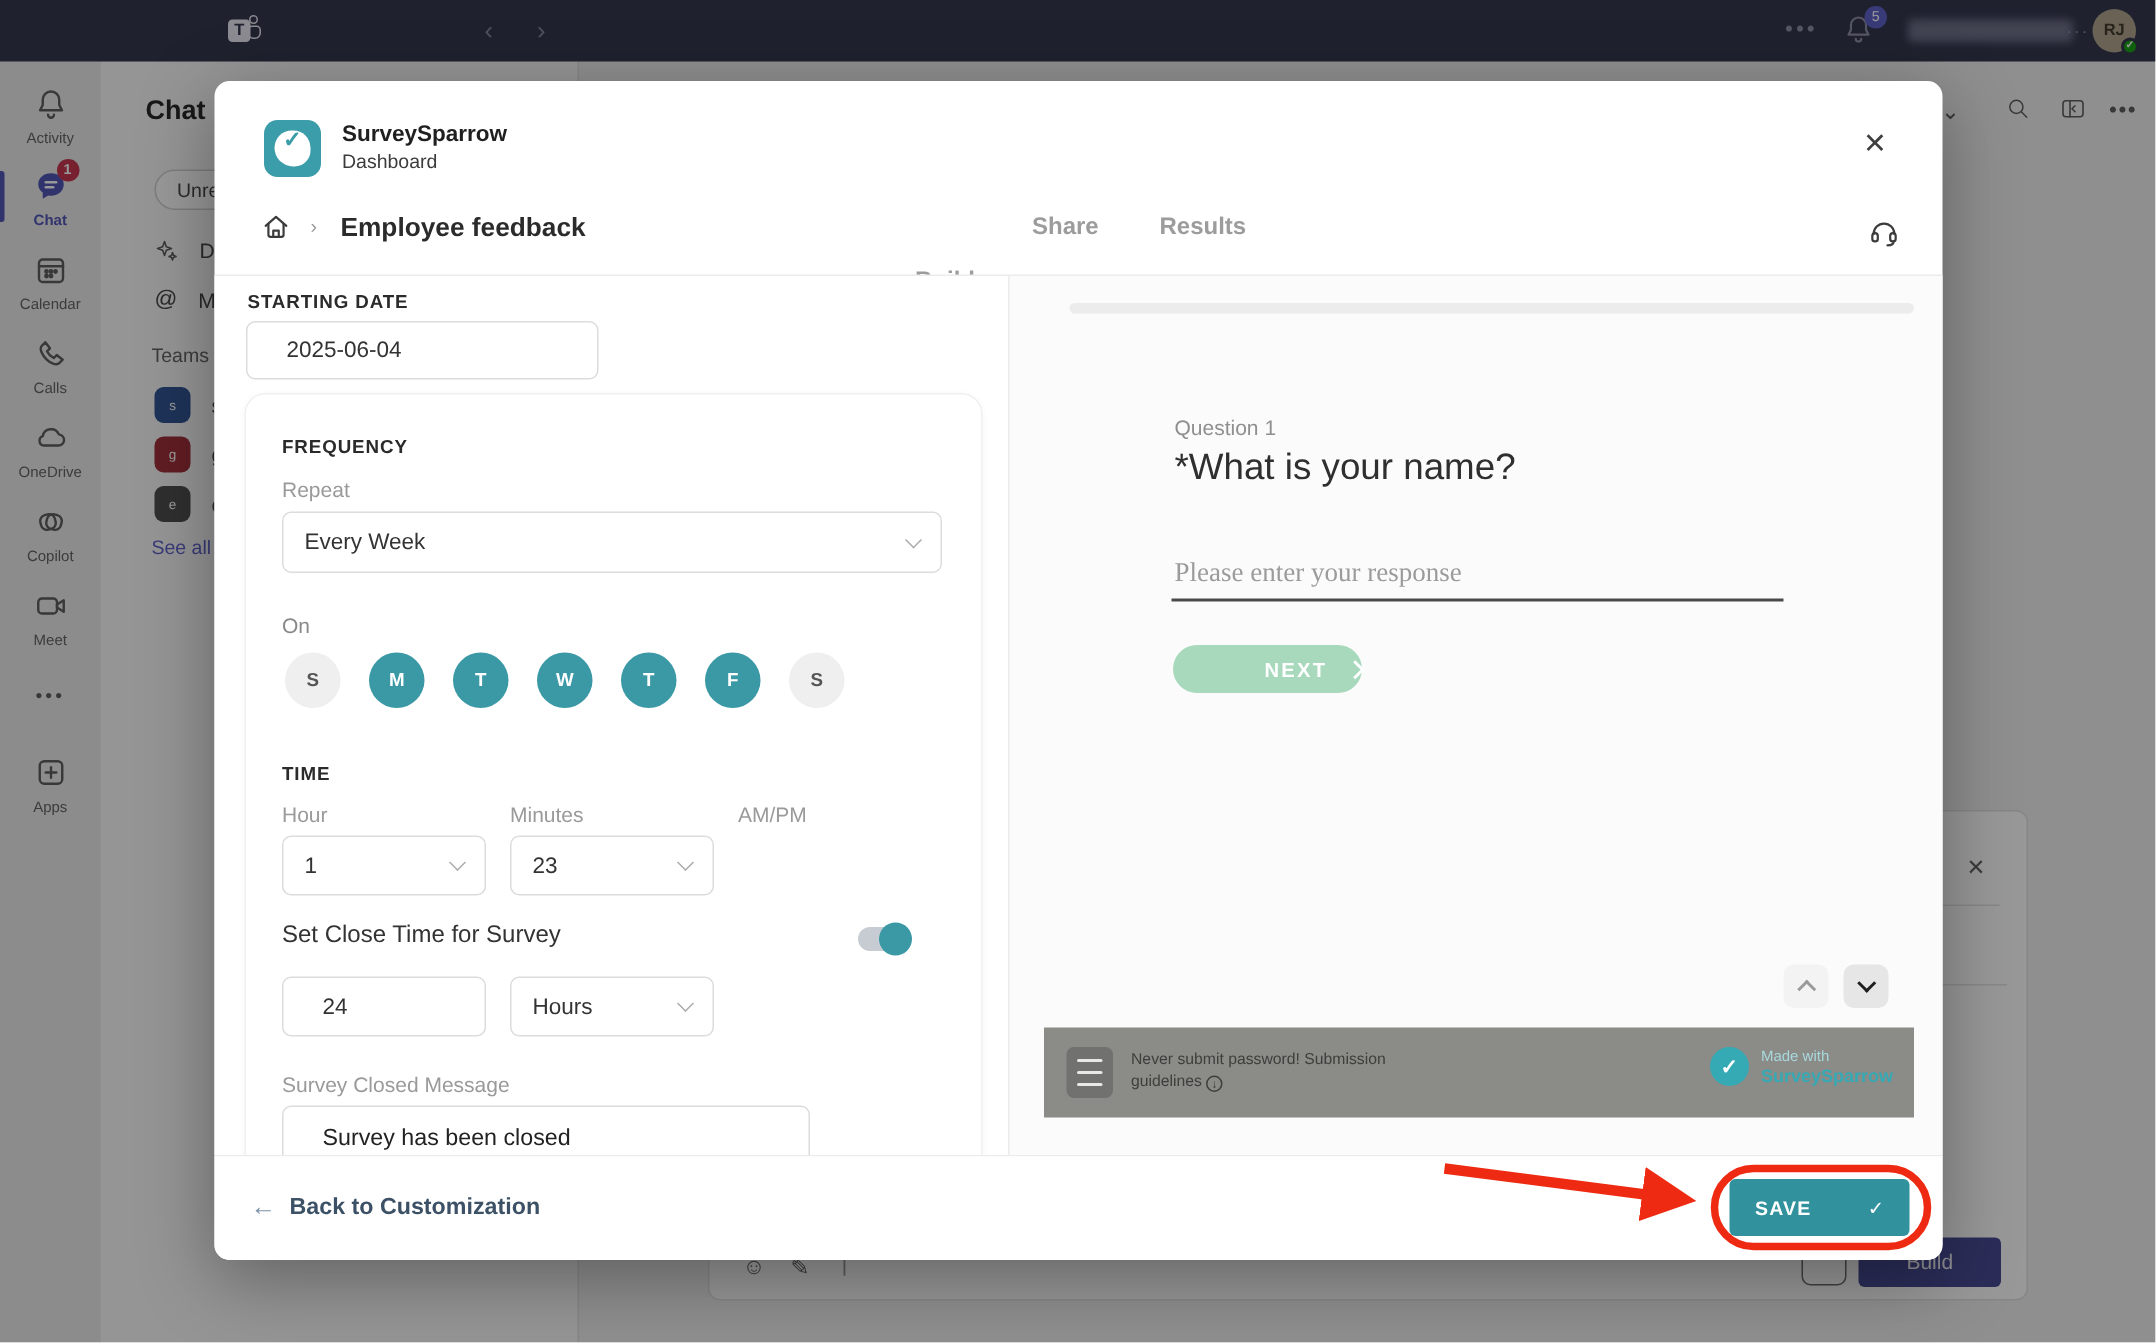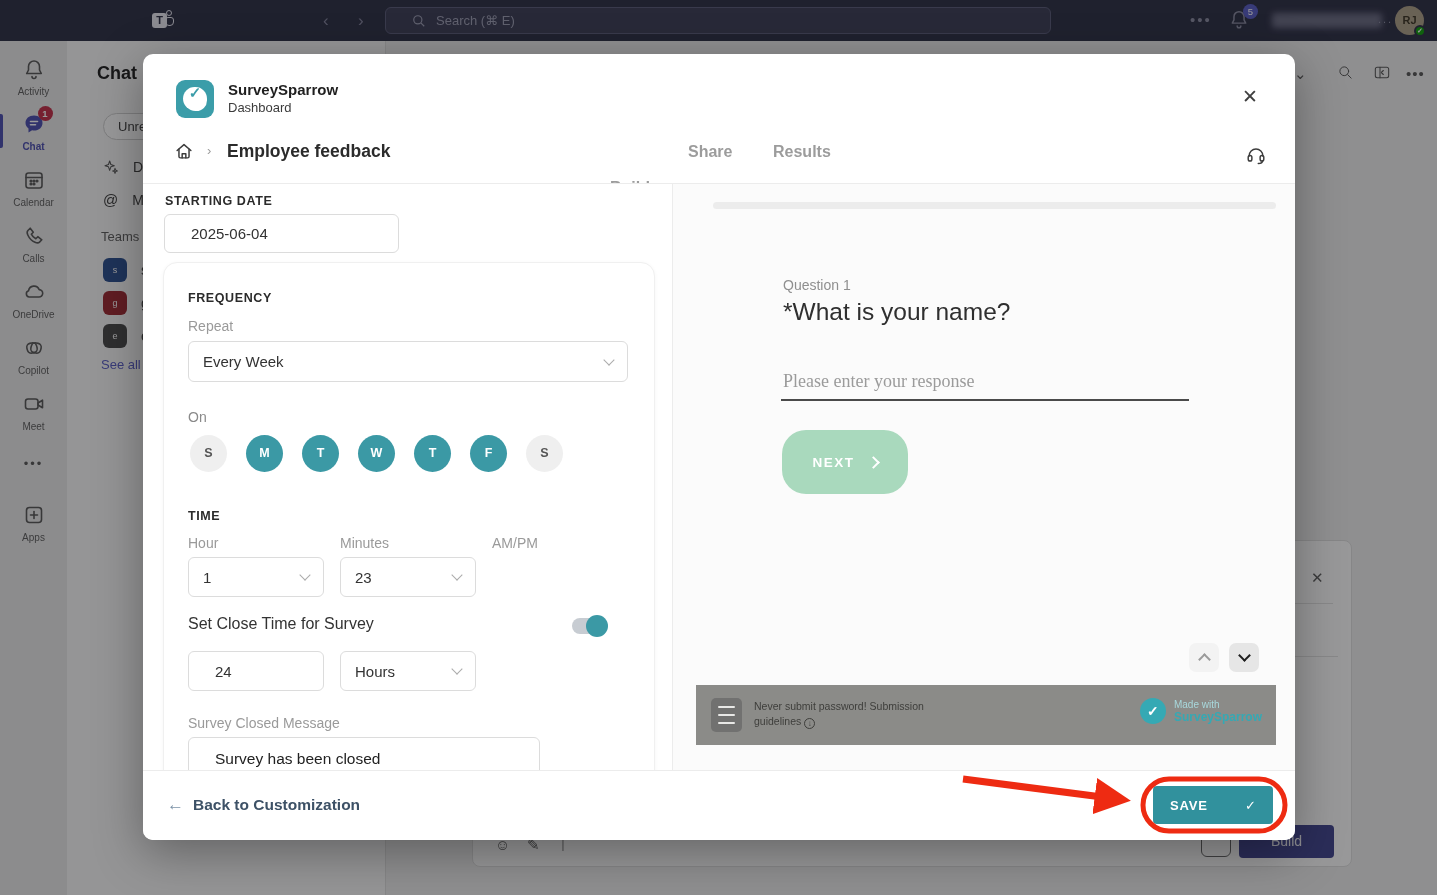--- a/index.html
+++ b/index.html
@@ -79,21 +79,21 @@
   .day { position:absolute; width:37px; height:37px; border-radius:50%; font-size:12.5px; font-weight:bold; text-align:center; line-height:37px; cursor:pointer; background:#EFEFEF; color:#555; }
   .day.sel { background:#3B99A5; color:#fff; }
   .toggle { position:absolute; width:34px; height:16px; border-radius:9px; background:#C7CCD2; cursor:pointer; }
   .toggle .knob { position:absolute; right:-2px; top:-3px; width:22px; height:22px; border-radius:50%; background:#3B99A5; }
   
   .progress { position:absolute; left:40px; top:18px; width:563px; height:7px; border-radius:4px; background:#ECECEC; }
   .q-label { position:absolute; left:110px; top:93px; font-size:14px; color:#8F8F8F; }
   .q-text { position:absolute; left:110px; top:114px; font-size:24.5px; color:#2F2F2F; }
   .resp-ph { position:absolute; left:110px; top:187px; font-size:18px; color:#9B9B9B;font-family:Liberation Serif, serif; }
   .resp-line { position:absolute; left:108px; top:215px; width:408px; height:1.5px; background:#4A4A4A; }
-  .nextbtn { position:absolute; left:109px; top:246px; width:126px; height:64px; border-radius:24px; background:#A9D9BD; color:#fff; display:flex; align-items:center; justify-content:center; gap:14px; font-size:13.5px; font-weight:bold; letter-spacing:1.5px; cursor:pointer; }
+  .nextbtn { position:absolute; left:109px; top:246px; width:126px; height:32px; border-radius:24px; background:#A9D9BD; color:#fff; display:flex; align-items:center; justify-content:flex-end; gap:14px; font-size:13.5px; font-weight:bold; letter-spacing:1.5px; cursor:pointer; }
   .nextbtn .chev2 { width:9px; height:9px; border-right:2px solid #fff; border-bottom:2px solid #fff; transform:rotate(-45deg); }
   .updown { position:absolute; width:30px; height:29px; border-radius:7px; display:flex; align-items:center; justify-content:center; cursor:pointer; }
   .updown .c { width:9px; height:9px; border-right:2px solid; border-bottom:2px solid; }
   .banner { position:absolute; left:23px; top:501px; width:580px; height:60px; background:#8B8B88; }
   .banner .menu { position:absolute; left:15px; top:13px; width:31px; height:34px; background:#717170; border-radius:5px; }
   .banner .menu i { position:absolute; left:7px; width:17px; height:2px; background:#E8E8E6; border-radius:1px; }
   .banner .txt { position:absolute; left:58px; top:14px; font-size:10.5px; color:#3E3E3B; line-height:15px; }
   .gl-ic { display:inline-block; width:11px; height:11px; border:1px solid #3E3E3B; border-radius:50%; font-size:8px; line-height:10px; text-align:center; vertical-align:-1px; }
   .madewith { position:absolute; right:14px; top:13px; display:flex; align-items:center; gap:8px; }
   .bird2 { width:26px; height:26px; border-radius:50%; background:#35A9B4; color:#fff; font-size:14px; font-weight:bold; text-align:center; line-height:26px; }
@@ -113,27 +113,20 @@
 <body>
 
 <div class="topbar">
   <div class="tlogo">
     <div class="box">T</div>
       <div class="head"></div>
       <div class="bod"></div>
   </div>
   <div class="navchev" style="left:323px;">‹</div>
   <div class="navchev" style="left:358px;">›</div>
-  <div class="search">
-    <svg width="14" height="14" viewBox="0 0 24 24">
-        <circle cx="10" cy="10" r="7" stroke="#9FA0B5" stroke-width="2" fill="none"></circle>
-        <line x1="15.5" y1="15.5" x2="21" y2="21" stroke="#9FA0B5" stroke-width="2"></line>
-      </svg>
-    <span>Search (⌘ E)</span>
-  </div>
   <div class="tb-dots" style="left:1190px;">•••</div>
   <div class="bell-wrap">
     <svg width="22" height="22" viewBox="0 0 24 24" class="icon-svg" style="stroke:#8C8DA3;">
         <path d="M12 4a5.5 5.5 0 0 0-5.5 5.5V13l-1.8 3.5h14.6L17.5 13V9.5A5.5 5.5 0 0 0 12 4z"></path>
         <path d="M10 19.5a2 2 0 0 0 4 0"></path>
       </svg>
     <span class="bell-badge">5</span>
   </div>
   <div class="blurname"></div>
   <div class="tb-dots" style="left:1378px; font-size:11px;">...</div>

